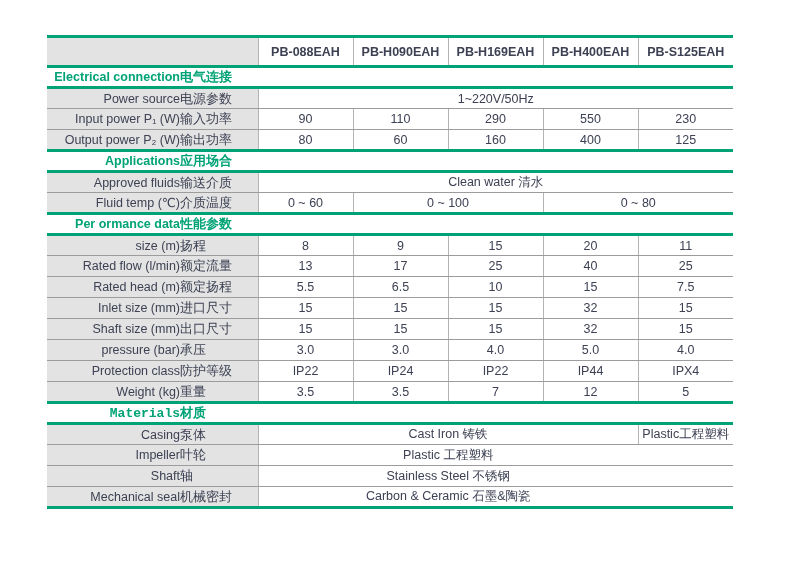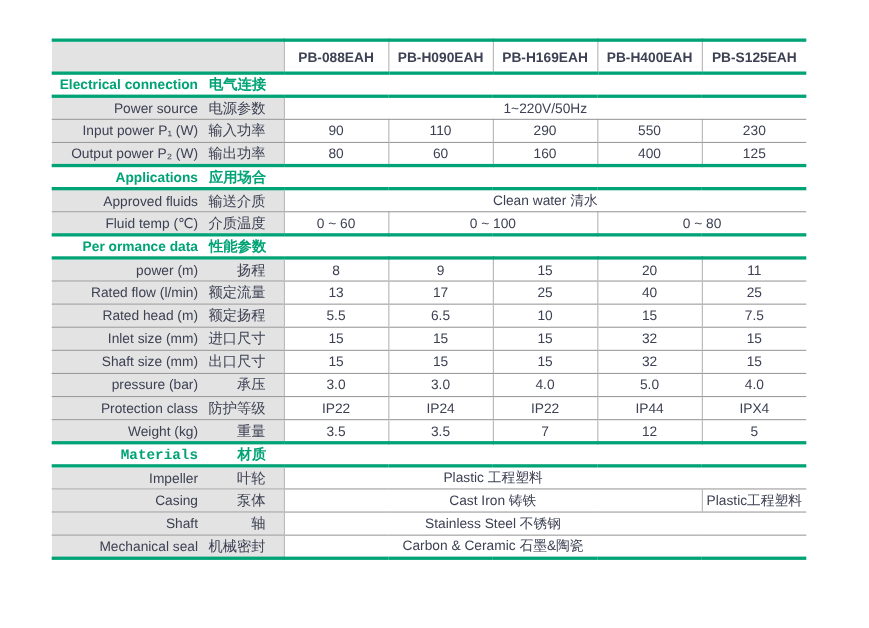--- a/index.html
+++ b/index.html
@@ -43,21 +43,21 @@
   
   tr.section td{
     border-top:3px solid var(--accent);
     border-bottom:3px solid var(--accent);
     color:var(--accent);font-weight:bold;background:#fff;
   }
   tr.section td.en{font-size:12.5px;}
   tr.section td.mono{font-family:"Liberation Mono","DejaVu Sans Mono",monospace;font-size:13px;margin-left:40px;}
   
   td.en{background:var(--label-bg);padding-left:4px;text-align:right;}
-  td.cn{background:var(--label-bg);padding-right:16px;text-align:right;font-size:13px;}
+  td.cn{background:var(--label-bg);padding-right:16px;font-size:13px;}
   tr.section td.cn{background:#fff;}
   
   td.v{text-align:center;border-left:1px solid var(--vline);}
   td.vplain{text-align:center;}
   td.empty{border-left:none;}
 </style>
 </head>
 <body>
 
 <div class="sheet">
@@ -134,21 +134,21 @@
     <td class="v" colspan="2">0 ~ 80</td>
   </tr>
 
   <tr class="section">
     <td class="en">Per ormance data</td>
     <td class="cn">性能参数</td>
     <td colspan="5"></td>
   </tr>
 
   <tr>
-    <td class="en">power (m)</td>
+    <td class="en">size (m)</td>
     <td class="cn">扬程</td>
     <td class="v">8</td>
     <td class="v">9</td>
     <td class="v">15</td>
     <td class="v">20</td>
     <td class="v">11</td>
   </tr>
 
 
   <tr>
@@ -221,34 +221,34 @@
     <td class="v">5</td>
   </tr>
 
   <tr class="section">
     <td class="en mono">Materials</td>
     <td class="cn">材质</td>
     <td colspan="5"></td>
   </tr>
 
   <tr>
+    <td class="en">Casing</td>
+    <td class="cn">泵体</td>
+    <td class="v" colspan="4">Cast Iron 铸铁</td>
+    <td class="v">Plastic工程塑料</td>
+  </tr>
+
+  <tr>
     <td class="en">Impeller</td>
     <td class="cn">叶轮</td>
     <td class="v" colspan="4">Plastic 工程塑料</td>
     <td class="vplain empty"></td>
   </tr>
 
   <tr>
-    <td class="en">Casing</td>
-    <td class="cn">泵体</td>
-    <td class="v" colspan="4">Cast Iron 铸铁</td>
-    <td class="v">Plastic工程塑料</td>
-  </tr>
-
-  <tr>
     <td class="en">Shaft</td>
     <td class="cn">轴</td>
     <td class="v" colspan="4">Stainless Steel 不锈钢</td>
     <td class="vplain empty"></td>
   </tr>
 
   <tr>
     <td class="en">Mechanical seal</td>
     <td class="cn">机械密封</td>
     <td class="v" colspan="4">Carbon &amp; Ceramic 石墨&amp;陶瓷</td>

